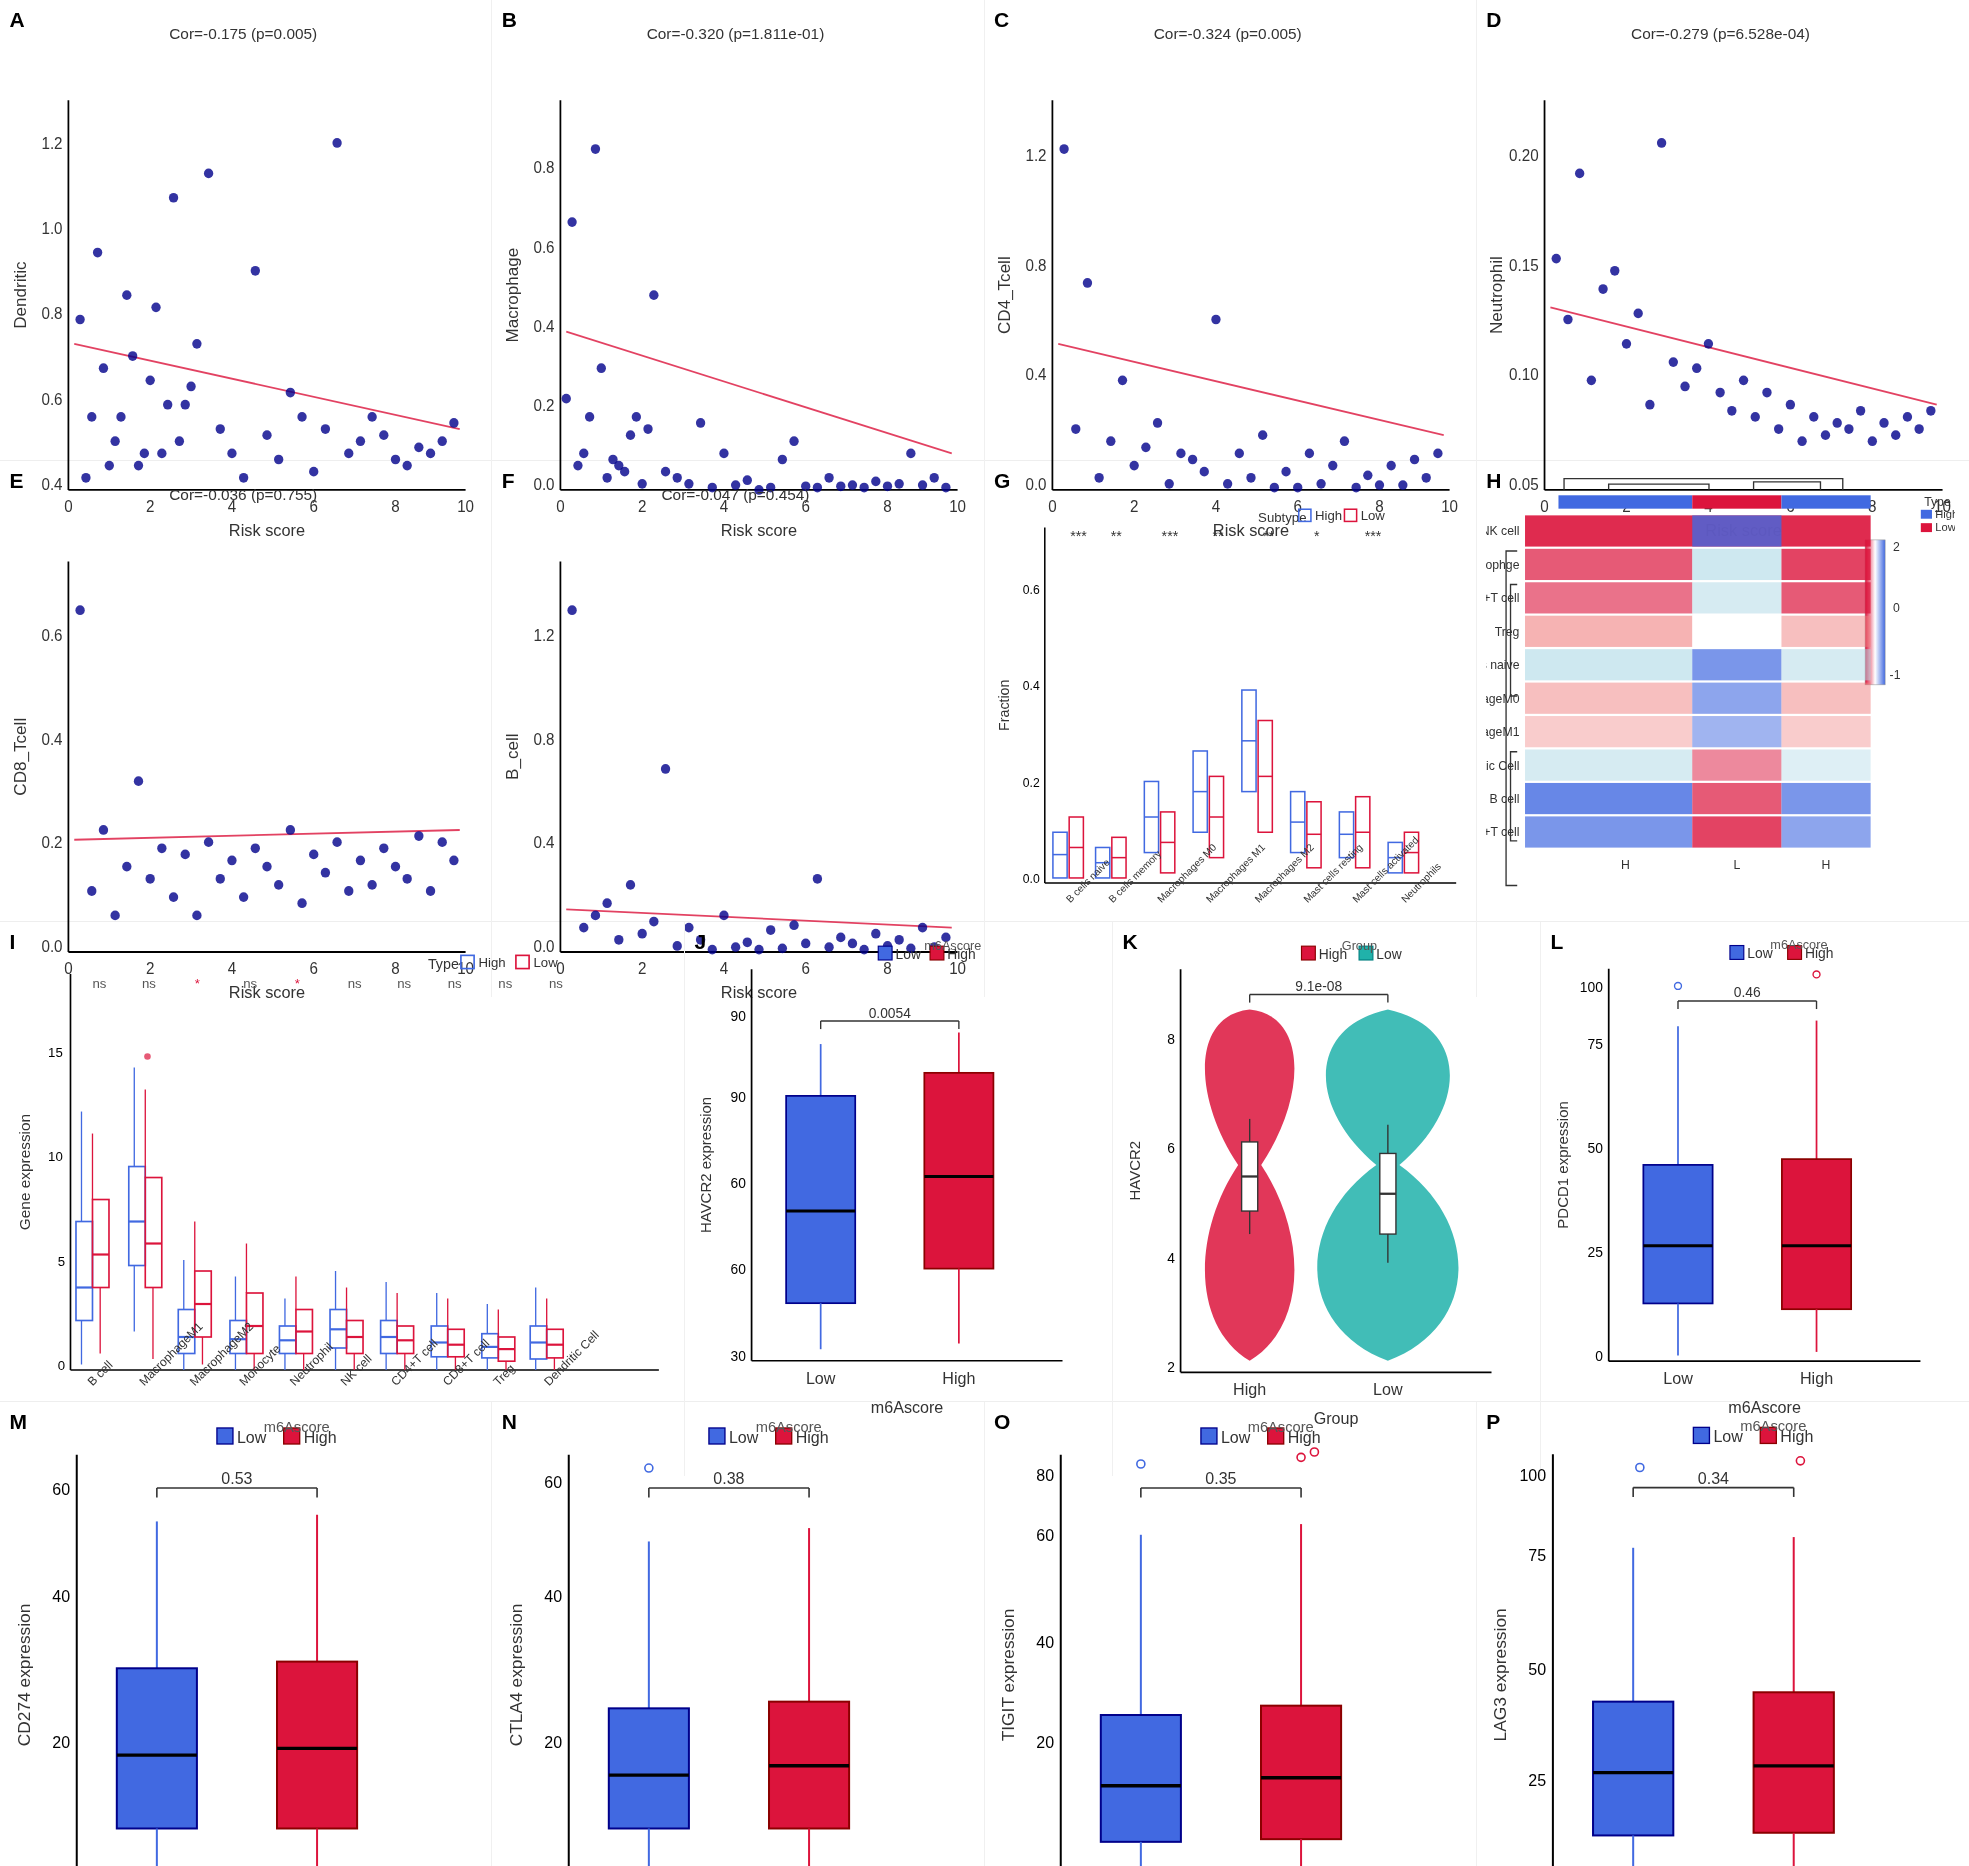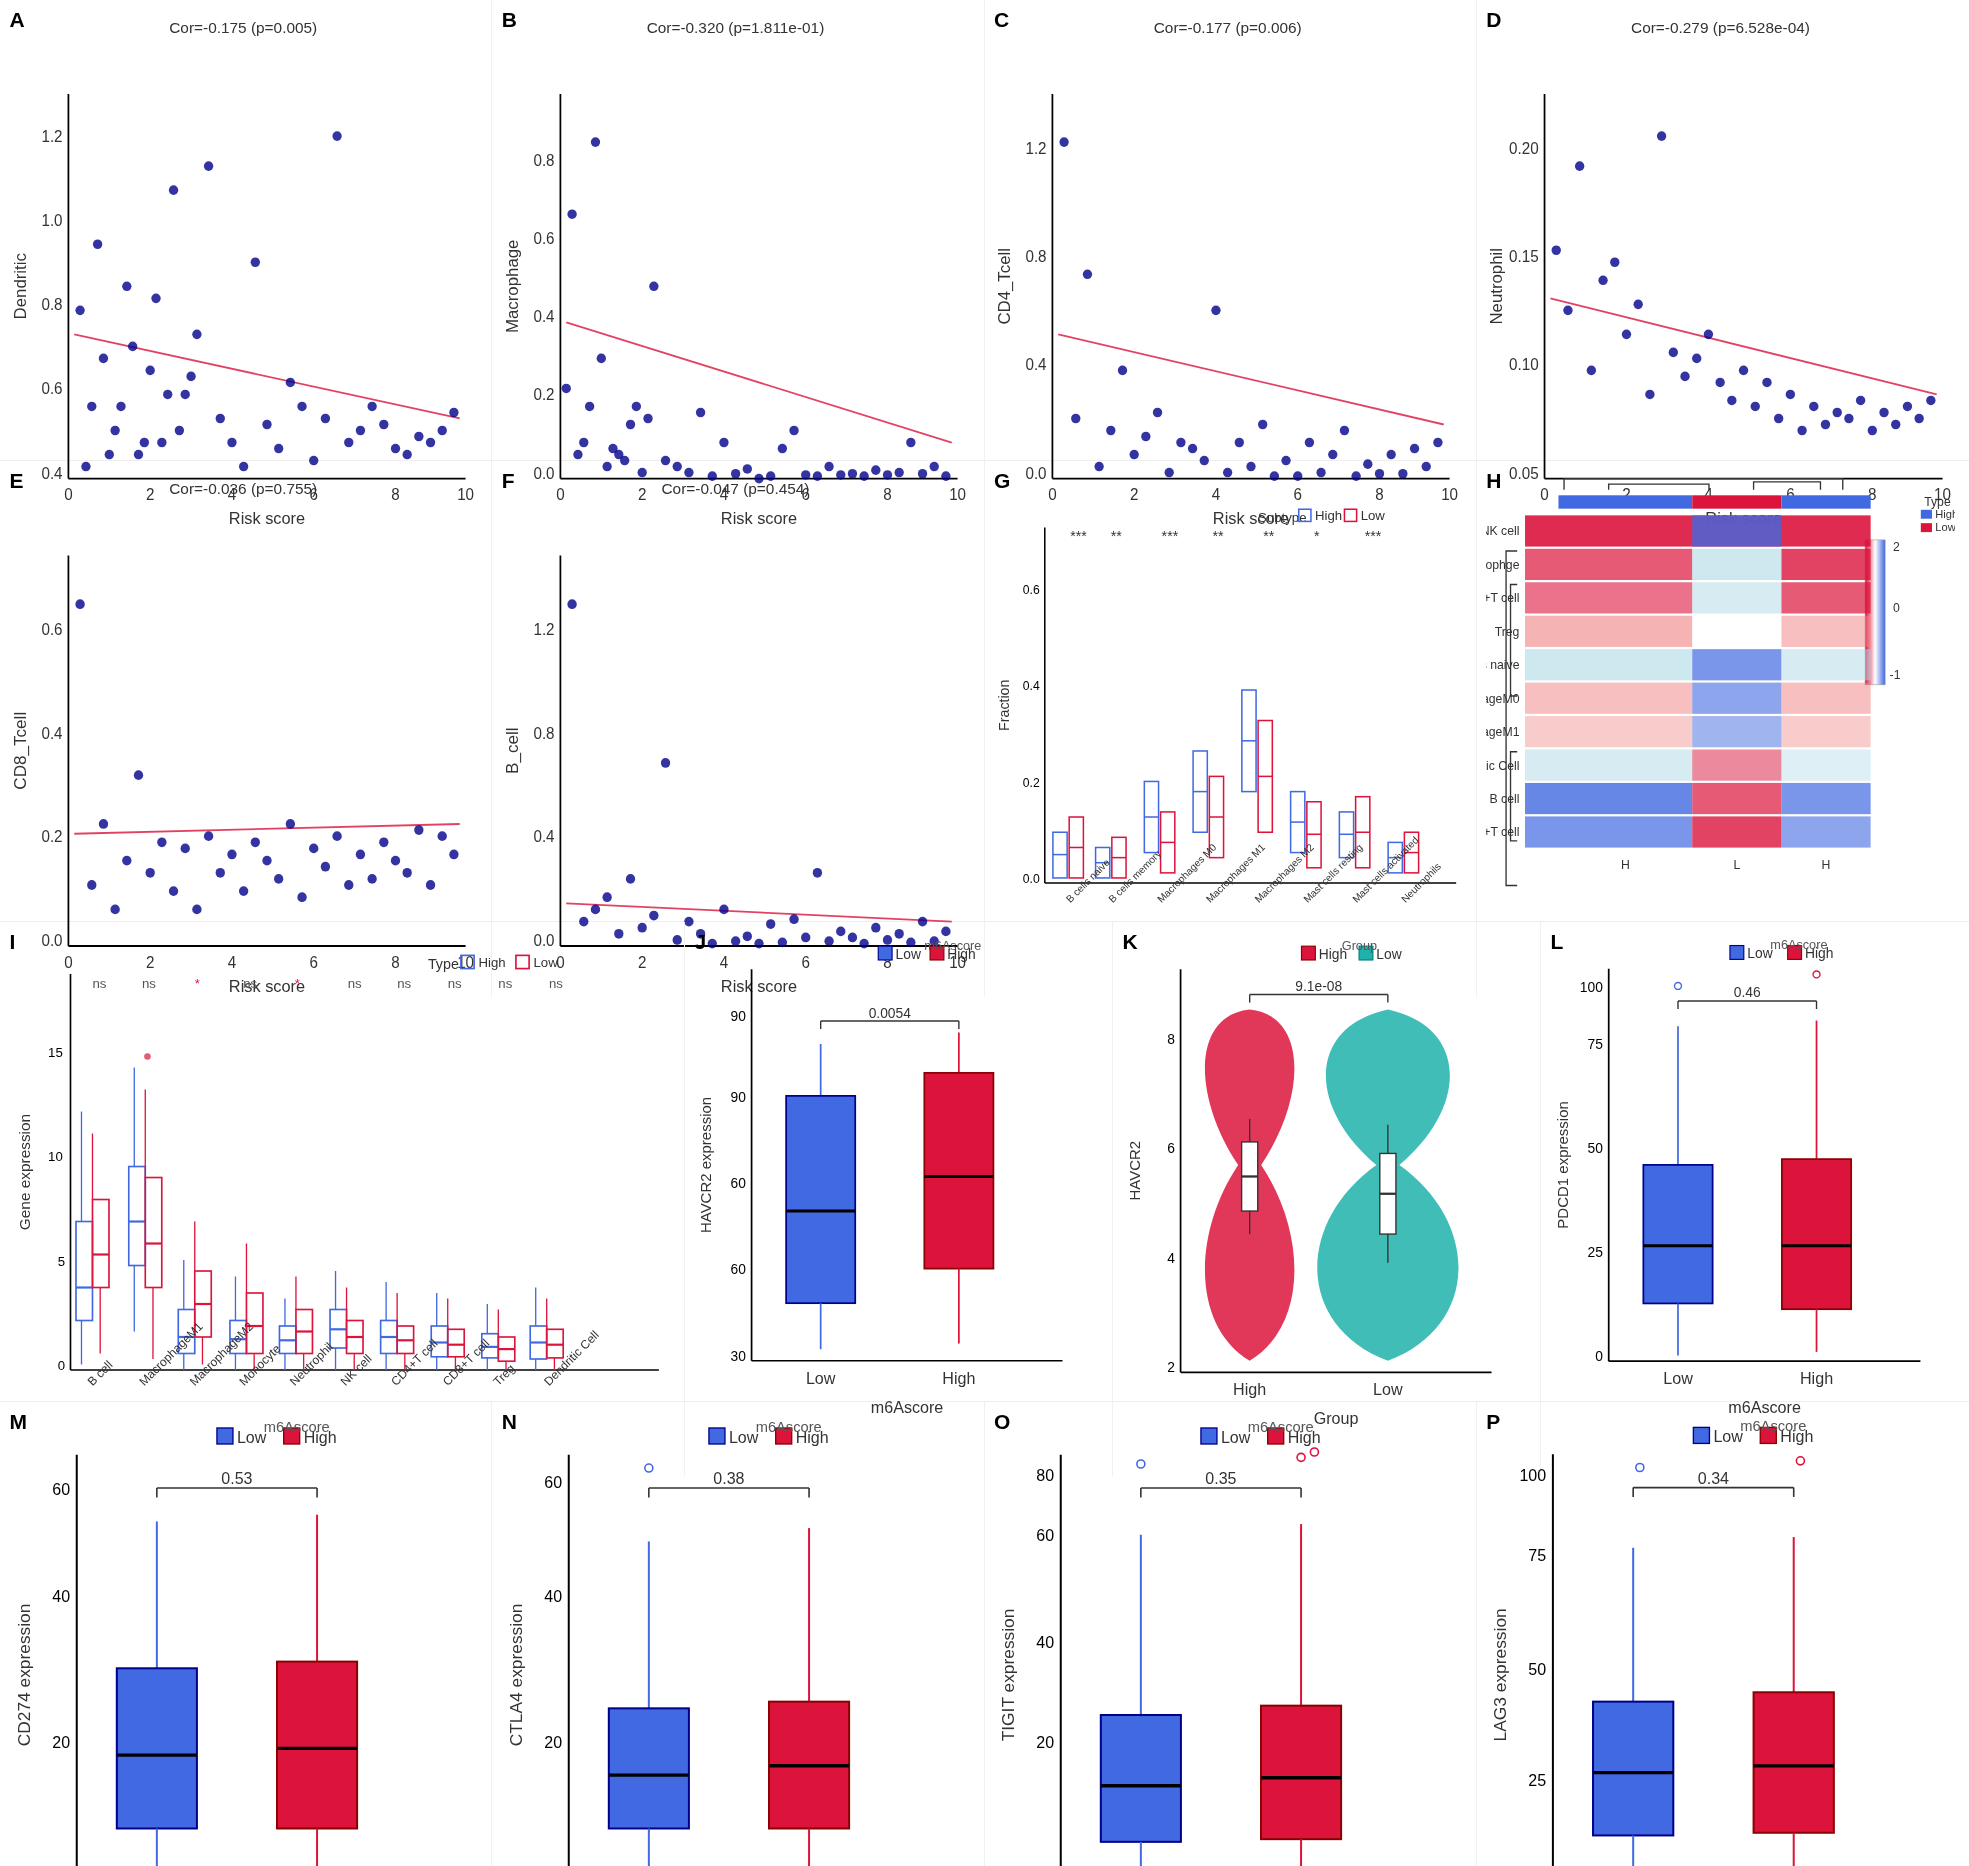--- a/index.html
+++ b/index.html
@@ -52,21 +52,21 @@
       left: 9.6px;
       font-size: 21px;
       font-weight: bold;
       color: #000;
     }
     .panel-title {
       text-align: center;
       font-size: 15.4px;
       color: #333;
       margin-bottom: 4.8px;
-      margin-top: 9px;
+      margin-top: 15px;
     }
     .scatter-plot {
       width: 100%;
       height: calc(100% - 53px);
       margin-top: 29px;
     }
   </style>
 </head>
 <body>
 
@@ -207,21 +207,21 @@
         <circle cx="85" cy="240" r="4" fill="#00008B" opacity="0.8"></circle>
         <circle cx="95" cy="315" r="4" fill="#00008B" opacity="0.8"></circle>
         <circle cx="105" cy="325" r="4" fill="#00008B" opacity="0.8"></circle>
         <circle cx="115" cy="280" r="4" fill="#00008B" opacity="0.8"></circle>
         <circle cx="125" cy="290" r="4" fill="#00008B" opacity="0.8"></circle>
       </svg>
     </div>
 
     <div class="panel">
       <span class="panel-label">C</span>
-      <div class="panel-title">Cor=-0.177 (p=0.006)</div>
+      <div class="panel-title">Cor=-0.324 (p=0.005)</div>
       <svg class="scatter-plot" viewBox="0 0 400 380" preserveAspectRatio="none">
         <line x1="50" y1="20" x2="50" y2="340" stroke="#000" stroke-width="1.5"></line>
         <line x1="50" y1="340" x2="390" y2="340" stroke="#000" stroke-width="1.5"></line>
         <text x="45" y="340" text-anchor="end" font-size="13" fill="#333">0.0</text>
         <text x="45" y="250" text-anchor="end" font-size="13" fill="#333">0.4</text>
         <text x="45" y="160" text-anchor="end" font-size="13" fill="#333">0.8</text>
         <text x="45" y="70" text-anchor="end" font-size="13" fill="#333">1.2</text>
         <text x="50" y="358" text-anchor="middle" font-size="13" fill="#333">0</text>
         <text x="120" y="358" text-anchor="middle" font-size="13" fill="#333">2</text>
         <text x="190" y="358" text-anchor="middle" font-size="13" fill="#333">4</text>

